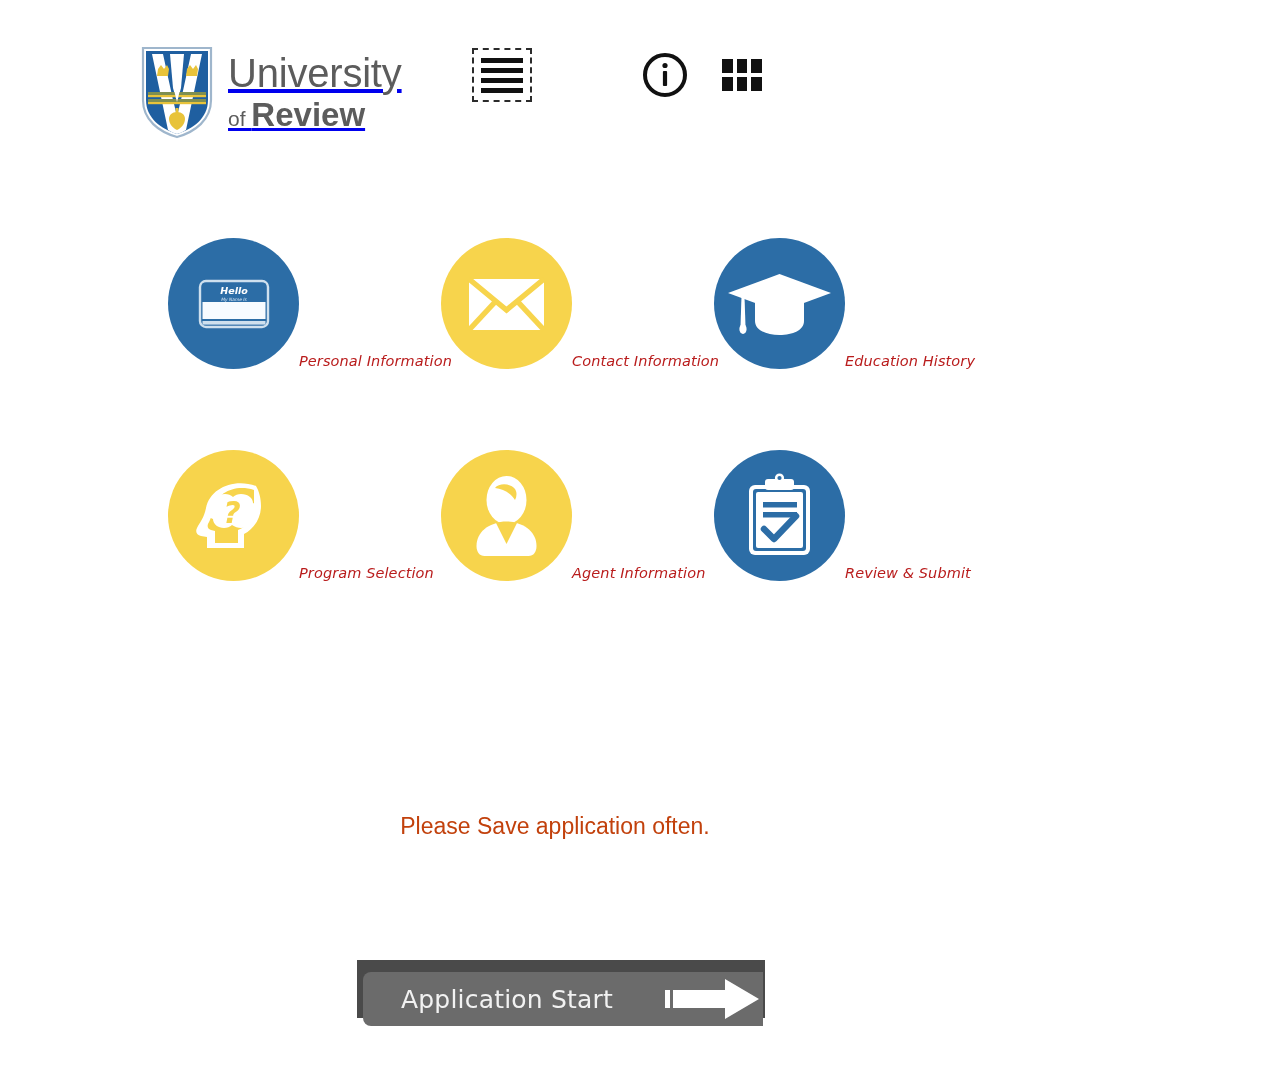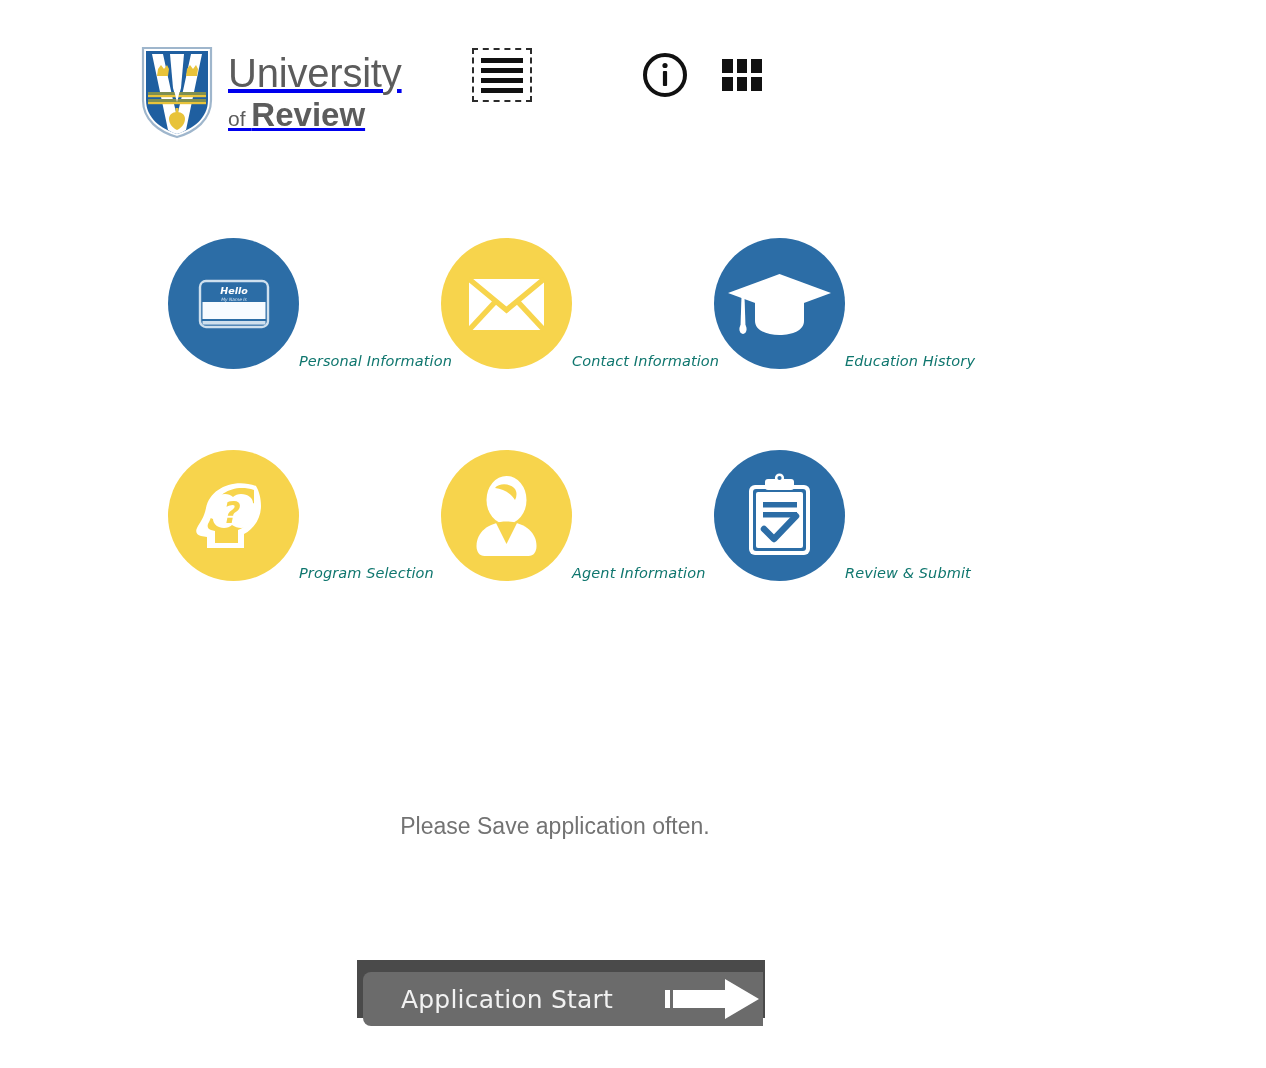--- a/index.html
+++ b/index.html
@@ -139,36 +139,36 @@
     height: 131px;
     border-radius: 50%;
     display: flex;
     align-items: center;
     justify-content: center;
   }
   .circle svg { display: block; }
   .tile-label {
     margin-top: 22px;
     font-size: 14.5px;
-    color: #0f766e;
+    color: #b91c1c;
     font-family: "DejaVu Sans", "Liberation Sans", sans-serif;
     white-space: nowrap;
     letter-spacing: 0.1px;
   }
   .tile-row.row2 .tile-label { margin-top: 20px; }
 
   
   .notice {
     position: absolute;
     left: 0;
     top: 813px;
     width: 1110px;
     text-align: center;
     font-size: 23px;
-    color: #737373;
+    color: #c2410c;
     font-family: "Liberation Sans", sans-serif;
   }
 
   
   .start-btn {
     position: absolute;
     left: 357px;
     top: 960px;
     width: 408px;
     height: 58px;

